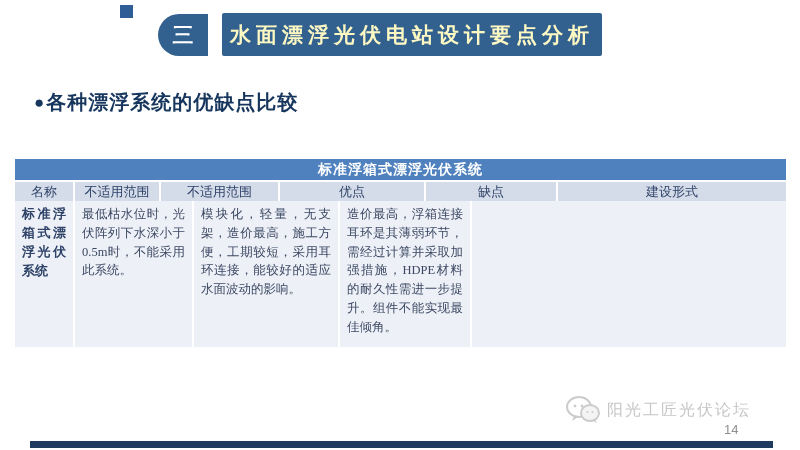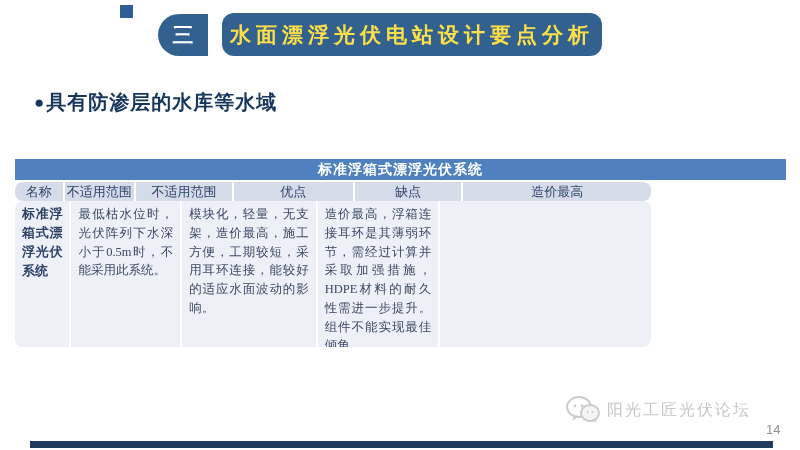--- a/index.html
+++ b/index.html
@@ -5,84 +5,84 @@
   html,body{margin:0;padding:0;background:#fff;}
   .slide{position:relative;width:800px;height:450px;background:#ffffff;overflow:hidden;
          font-family:"Liberation Serif", serif;}
 
   
   .corner-square{position:absolute;left:120px;top:5px;width:13px;height:13px;background:#2e5e95;}
   .badge{position:absolute;left:158px;top:14px;width:50px;height:42px;background:#33618f;
          border-radius:23px 0 0 23px;color:#fff;display:flex;align-items:center;justify-content:center;
          font-size:21px;font-weight:bold;}
   .title-bar{position:absolute;left:222px;top:13px;width:380px;height:43px;background:#33618f;
-         border-radius:12px;color:#fde047;display:flex;align-items:center;justify-content:center;
+         border-radius:2px;color:#fef9c3;display:flex;align-items:center;justify-content:center;
          font-size:21px;font-weight:bold;letter-spacing:5px;}
 
   
   .heading{position:absolute;left:34px;top:89px;display:flex;align-items:center;
            color:#17365d;font-weight:bold;font-size:20px;letter-spacing:1px;}
   .heading .bullet{font-size:17px;margin-right:1px;}
 
   
   .tbl{position:absolute;left:15px;top:159px;width:771px;}
   .tbl-title{height:21px;line-height:21px;background:#4e81bd;color:#ffffff;text-align:center;
              font-size:14px;font-weight:bold;border-bottom:2px solid #ffffff;letter-spacing:1px;}
-  .row{display:flex;width:636px;border-radius:8px;}
+  .row{display:flex;width:771px;}
   .colheads{background:#d5dce9;height:19px;}
   .colheads .cell{line-height:19px;text-align:center;font-size:13px;color:#2f4369;
                   padding:0;overflow:hidden;}
   .tbody{background:#edf0f6;height:146px;}
   .tbody .cell{padding:4px 7px 0 7px;font-size:12.5px;line-height:1.5;color:#3c4863;
                text-align:justify;overflow:hidden;}
   .cell{box-sizing:border-box;border-right:2px solid #ffffff;}
   .cell:last-child{border-right:none;}
   .c1{width:60px;}  .c2{width:86px;}  .c3{width:119px;}
   .c4{width:146px;} .c5{width:132px;} .c6{width:228px;}
   .tbody .c1{font-weight:bold;color:#2f4369;font-size:13px;line-height:1.45;}
 
   
   .watermark{position:absolute;left:566px;top:396px;display:flex;align-items:center;gap:7px;
              color:#c6c6c6;font-size:16px;letter-spacing:2px;
              font-family:"Liberation Sans", sans-serif;}
   .wx-icon{width:34px;height:28px;display:block;}
-  .page-num{position:absolute;left:766px;top:422px;font-size:13px;color:#8f8f8f;
+  .page-num{position:absolute;left:724px;top:422px;font-size:13px;color:#8f8f8f;
             font-family:"Liberation Sans", sans-serif;}
   .bottom-bar{position:absolute;left:30px;top:441px;width:743px;height:7px;background:#1f3b60;}
 </style>
 </head>
 <body>
 
 <div class="slide">
 
   <div class="corner-square"></div>
 
   <div class="badge">
     <span>三</span>
   </div>
 
   <div class="title-bar">
     <span>水面漂浮光伏电站设计要点分析</span>
   </div>
 
   <div class="heading">
     <span class="bullet">●</span>
-    <span>具有防渗层的水库等水域</span>
+    <span>各种漂浮系统的优缺点比较</span>
   </div>
 
   <div class="tbl">
     <div class="tbl-title">标准浮箱式漂浮光伏系统</div>
 
     <div class="row colheads">
       <div class="cell c1">名称</div>
       <div class="cell c2">不适用范围</div>
       <div class="cell c3">不适用范围</div>
       <div class="cell c4">优点</div>
       <div class="cell c5">缺点</div>
-      <div class="cell c6">造价最高</div>
+      <div class="cell c6">建设形式</div>
     </div>
 
     <div class="row tbody">
       <div class="cell c1">标准浮箱式漂浮光伏系统</div>
       <div class="cell c3">最低枯水位时，光伏阵列下水深小于0.5m时，不能采用此系统。</div>
       <div class="cell c4">模块化，轻量，无支架，造价最高，施工方便，工期较短，采用耳环连接，能较好的适应水面波动的影响。</div>
       <div class="cell c5">造价最高，浮箱连接耳环是其薄弱环节，需经过计算并采取加强措施，HDPE材料的耐久性需进一步提升。组件不能实现最佳倾角。</div>
       <div class="cell c6"></div>
     </div>
   </div>

